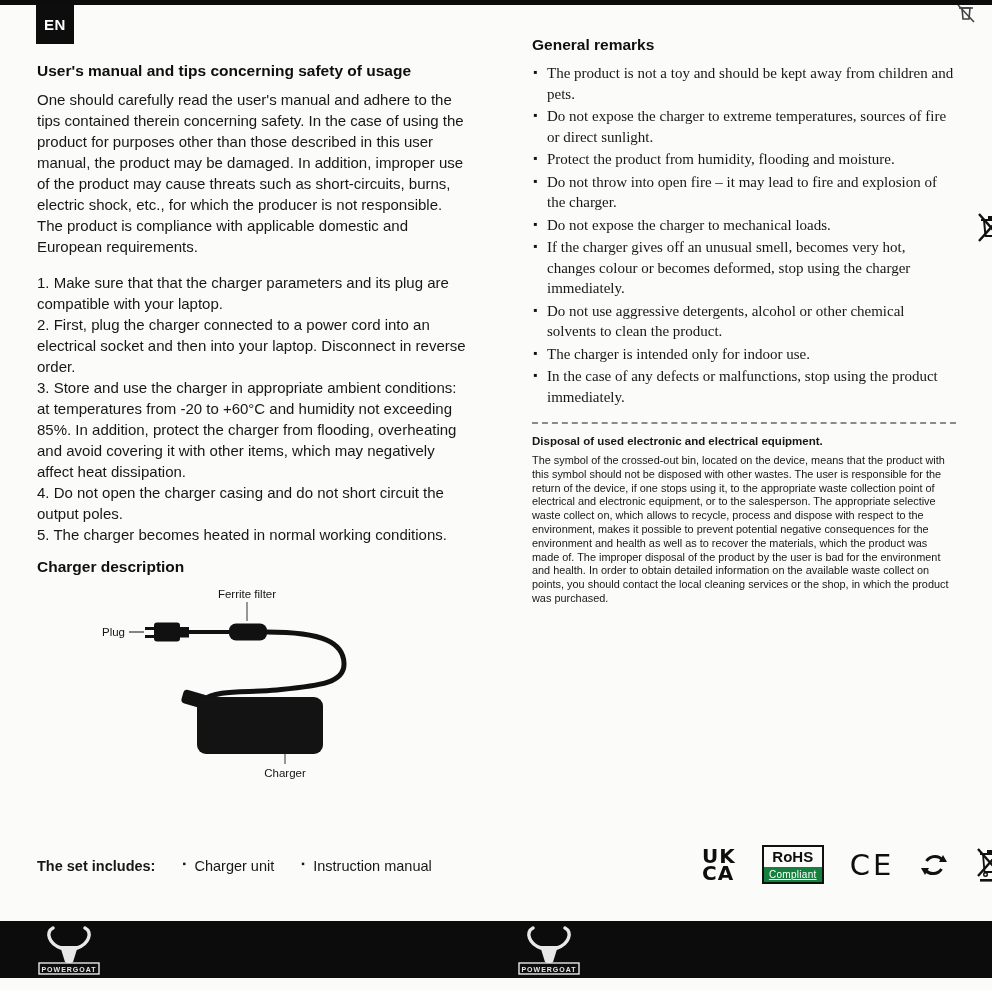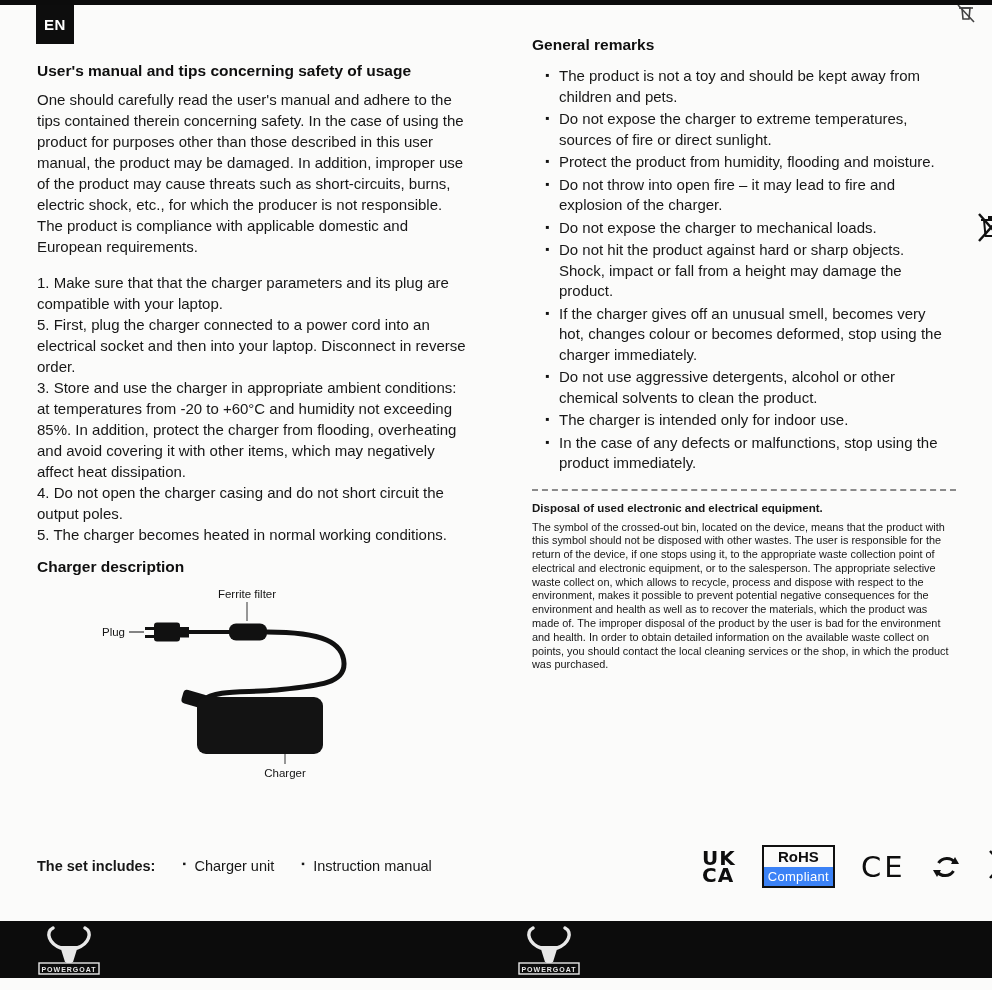--- a/index.html
+++ b/index.html
@@ -13,42 +13,42 @@
   .edge-bin{position:absolute;top:208px;right:-16px;}
 
   .col-left{position:absolute;left:37px;top:62px;width:433px;}
   .col-right{position:absolute;left:532px;top:36px;width:424px;}
 
   h2{font-size:15.5px;margin:0 0 9px;font-weight:700;color:#0f0f0f;}
   .body-text{font-size:15px;line-height:21px;margin:0 0 15px;}
   .num-item{font-size:15px;line-height:21px;margin:0;}
   .section{margin-bottom:13px;}
 
-  ul.remarks{list-style:none;margin:12px;padding:0;}
+  ul.remarks{list-style:none;margin:0;padding:0;font-family:Liberation Serif, serif;}
   ul.remarks li{position:relative;padding-left:15px;font-size:15px;line-height:20.5px;margin:0 0 2px;}
   ul.remarks li::before{content:"▪";position:absolute;left:1px;top:-1px;font-size:12px;color:#111;}
 
   .dashed-sep{border:none;border-top:2px dashed #8b8b8b;margin:15px 0 11px;}
   .disposal-heading{font-size:11.5px;font-weight:700;margin:0 0 7px;}
   .disposal-body{font-size:10.9px;line-height:13.8px;margin:0;}
 
   .diagram{display:block;margin-top:4px;}
 
   .set-includes{position:absolute;left:37px;top:858px;font-size:14.5px;display:flex;
                 gap:27px;align-items:baseline;white-space:nowrap;}
   .set-includes .label{font-weight:700;}
   .si{position:relative;padding-left:12px;}
   .si::before{content:"▪";position:absolute;left:0;top:0;font-size:10px;}
 
   .certs{position:absolute;left:702px;top:845px;display:flex;align-items:center;gap:26px;}
   .ukca{font-family:"DejaVu Sans",sans-serif;font-weight:800;font-size:20px;line-height:17px;
         letter-spacing:1px;color:#0e0e0e;}
   .rohs{border:2.5px solid #101010;text-align:center;min-width:58px;background:#fbfbfa;}
   .rohs-top{font-weight:700;font-size:15px;padding:1px 0 2px;color:#0e0e0e;}
-  .rohs-bottom{background:#3b82f6;color:#fff;font-size:13px;padding:2px 4px;letter-spacing:.3px;}
+  .rohs-bottom{background:#15803d;color:#fff;font-size:10px;padding:2px 4px;letter-spacing:.3px;text-decoration:underline;}
   .ce{font-family:"DejaVu Sans",sans-serif;font-size:29px;font-weight:500;letter-spacing:3px;color:#0e0e0e;}
 
   .footer{position:absolute;left:0;top:921px;width:100%;height:57px;background:#0c0c0c;}
   .logo{position:absolute;top:3px;}
   .logo.l1{left:36px;}
   .logo.l2{left:516px;}
 </style>
 </head>
 <body>
 
@@ -72,21 +72,21 @@
   </svg>
 
   <div class="col-left">
     <div class="section">
       <h2>User's manual and tips concerning safety of usage</h2>
       <p class="body-text">One should carefully read the user's manual and adhere to the tips contained therein concerning safety. In the case of using the product for purposes other than those described in this user manual, the product may be damaged. In addition, improper use of the product may cause threats such as short-circuits, burns, electric shock, etc., for which the producer is not responsible. The product is compliance with applicable domestic and European requirements.</p>
     </div>
 
     <div class="section">
       <p class="num-item">1. Make sure that that the charger parameters and its plug are compatible with your laptop.</p>
-      <p class="num-item">5. First, plug the charger connected to a power cord into an electrical socket and then into your laptop. Disconnect in reverse order.</p>
+      <p class="num-item">2. First, plug the charger connected to a power cord into an electrical socket and then into your laptop. Disconnect in reverse order.</p>
       <p class="num-item">3. Store and use the charger in appropriate ambient conditions: at temperatures from -20 to +60°C and humidity not exceeding 85%. In addition, protect the charger from flooding, overheating and avoid covering it with other items, which may negatively affect heat dissipation.</p>
       <p class="num-item">4. Do not open the charger casing and do not short circuit the output poles.</p>
       <p class="num-item">5. The charger becomes heated in normal working conditions.</p>
     </div>
 
     <div class="section">
       <h2>Charger description</h2>
 
       <svg class="diagram" width="420" height="198" viewBox="0 0 420 198" font-family="Liberation Sans, sans-serif">
 
@@ -123,21 +123,20 @@
   </div>
 
   <div class="col-right">
     <h2>General remarks</h2>
     <ul class="remarks">
       <li>The product is not a toy and should be kept away from children and pets.</li>
       <li>Do not expose the charger to extreme temperatures, sources of fire or direct sunlight.</li>
       <li>Protect the product from humidity, flooding and moisture.</li>
       <li>Do not throw into open fire – it may lead to fire and explosion of the charger.</li>
       <li>Do not expose the charger to mechanical loads.</li>
-      <li>Do not hit the product against hard or sharp objects. Shock, impact or fall from a height may damage the product.</li>
       <li>If the charger gives off an unusual smell, becomes very hot, changes colour or becomes deformed, stop using the charger immediately.</li>
       <li>Do not use aggressive detergents, alcohol or other chemical solvents to clean the product.</li>
       <li>The charger is intended only for indoor use.</li>
       <li>In the case of any defects or malfunctions, stop using the product immediately.</li>
     </ul>
 
     <hr class="dashed-sep">
 
     <h3 class="disposal-heading">Disposal of used electronic and electrical equipment.</h3>
     <p class="disposal-body">The symbol of the crossed-out bin, located on the device, means that the product with this symbol should not be disposed with other wastes. The user is responsible for the return of the device, if one stops using it, to the appropriate waste collection point of electrical and electronic equipment, or to the salesperson. The appropriate selective waste collect on, which allows to recycle, process and dispose with respect to the environment, makes it possible to prevent potential negative consequences for the environment and health as well as to recover the materials, which the product was made of. The improper disposal of the product by the user is bad for the environment and health. In order to obtain detailed information on the available waste collect on points, you should contact the local cleaning services or the shop, in which the product was purchased.</p>

